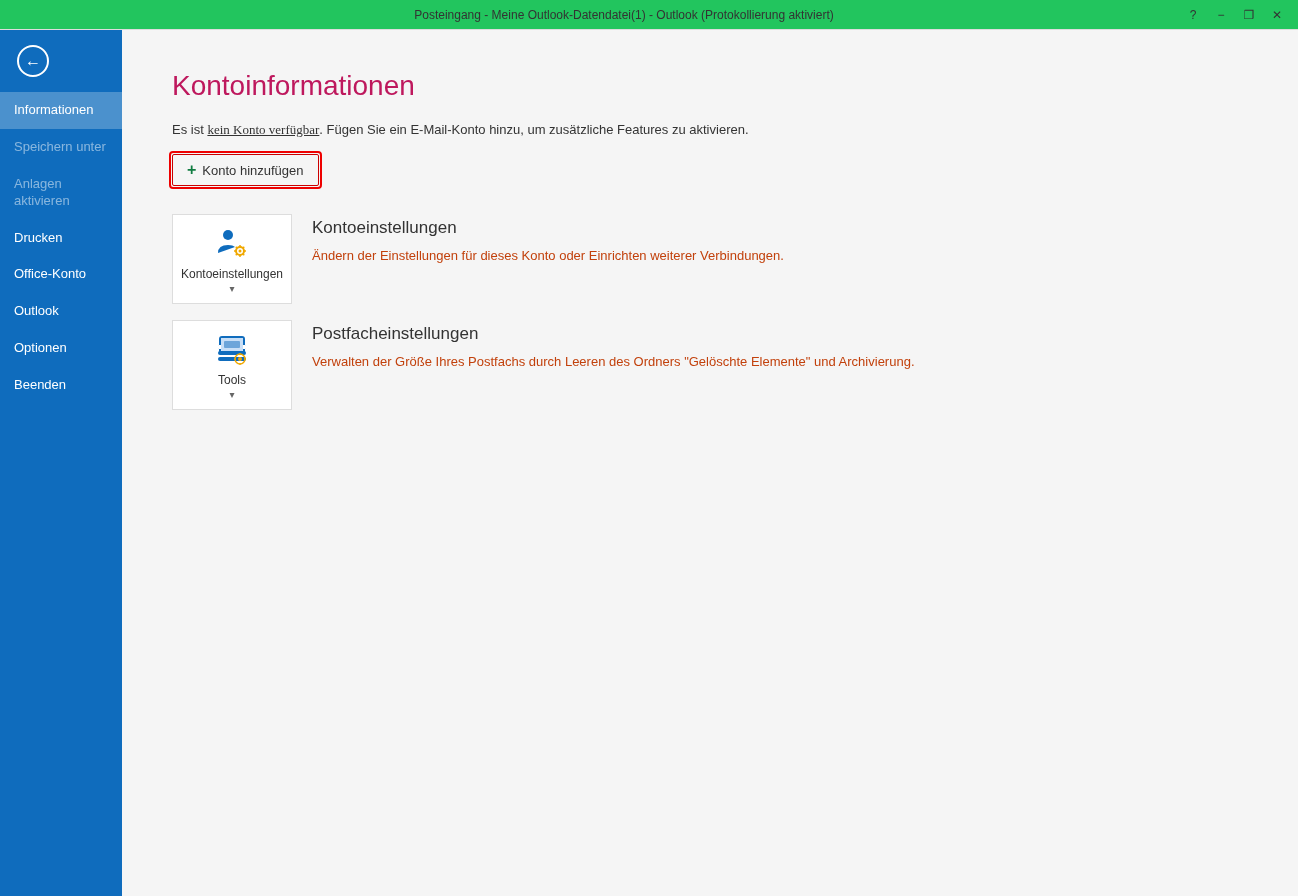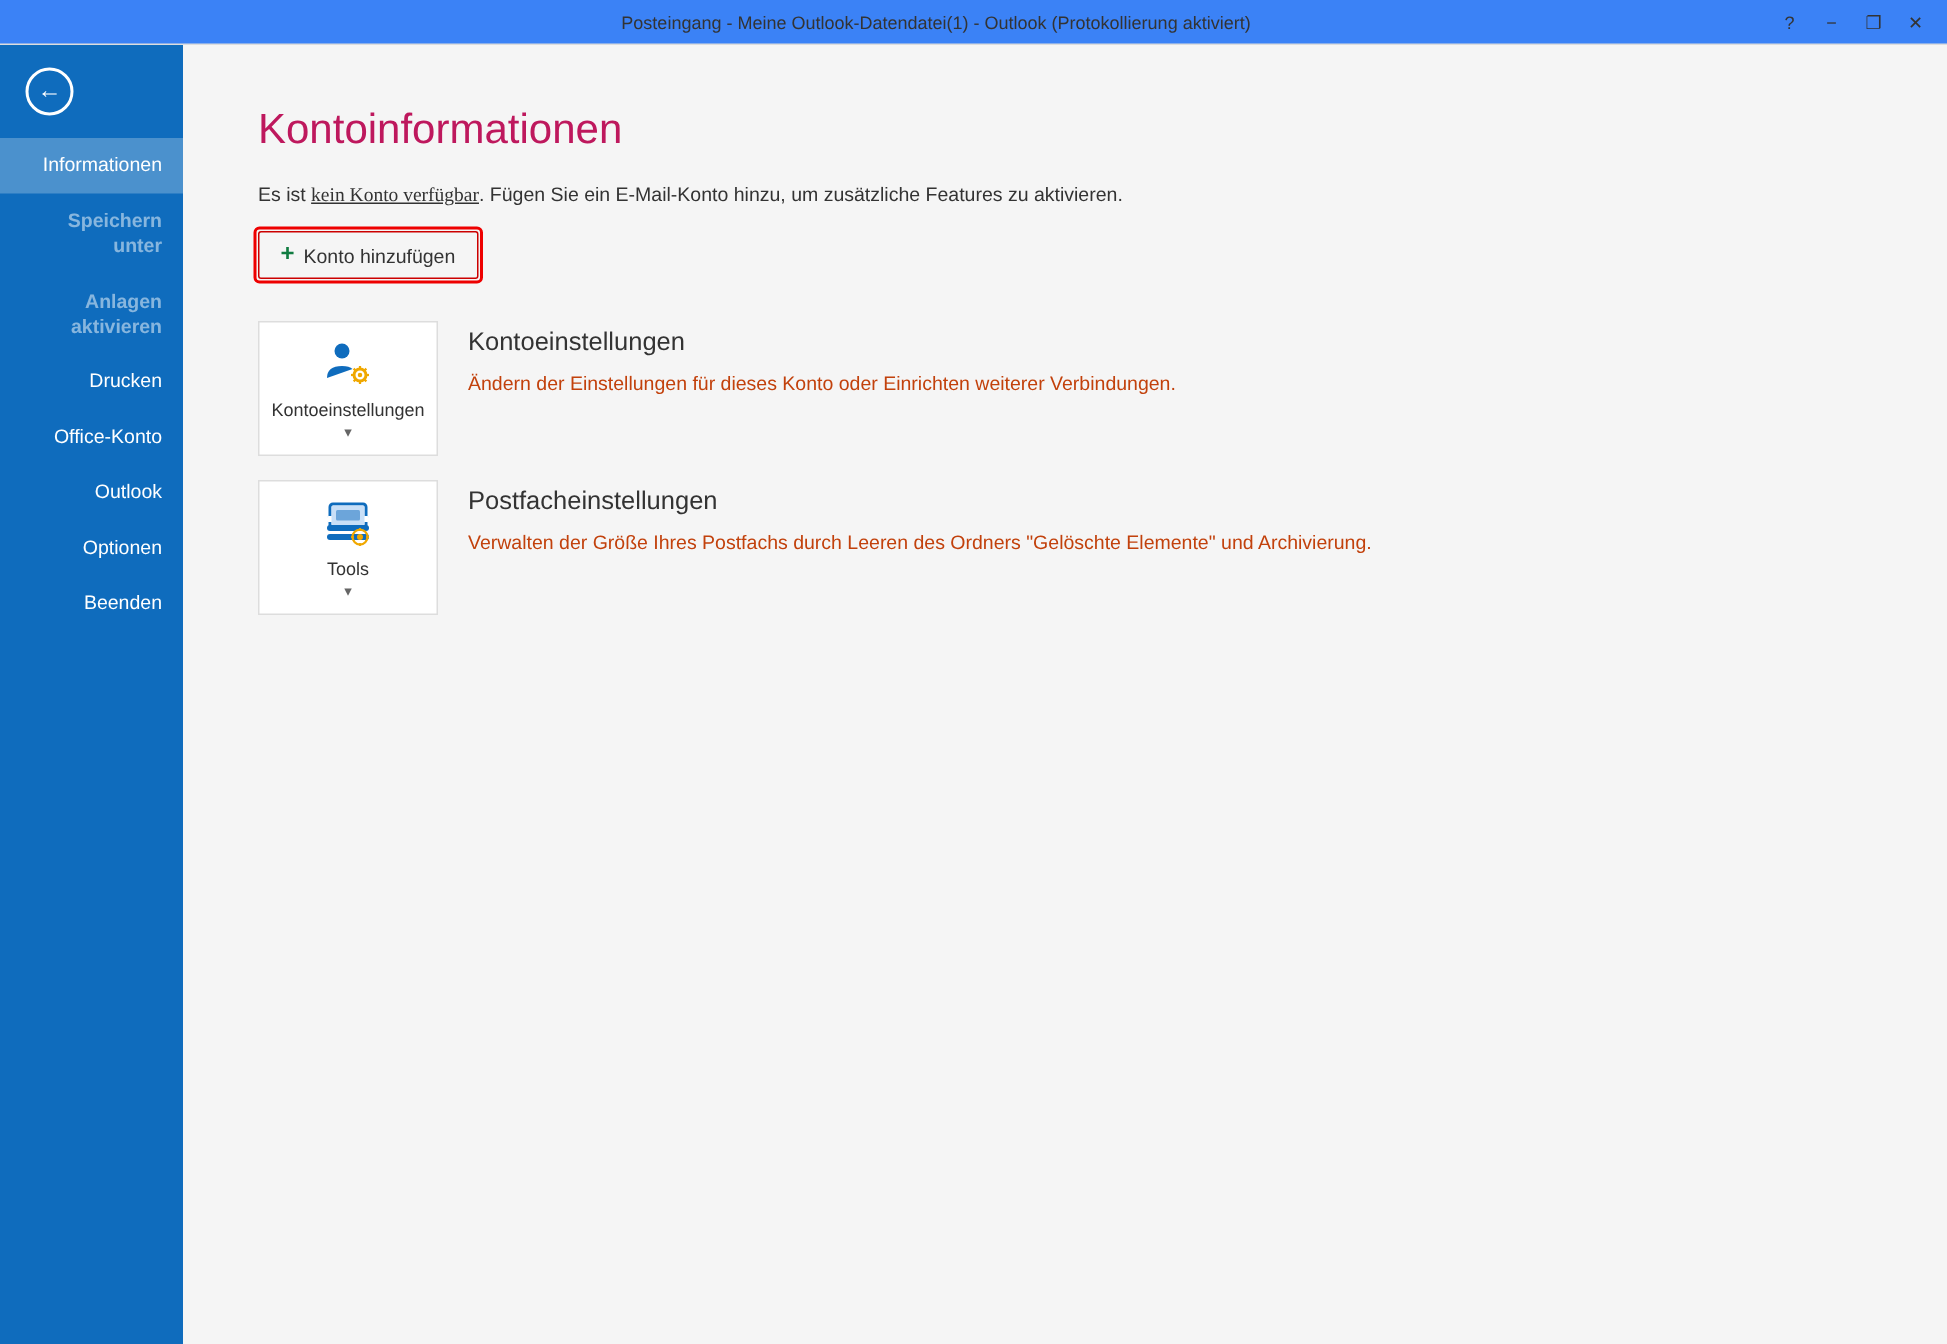--- a/index.html
+++ b/index.html
@@ -9,21 +9,21 @@
       background: #f0f0f0;
       width: 1298px;
       height: 896px;
       overflow: hidden;
       display: flex;
       flex-direction: column;
     }
 
     
     .title-bar {
-      background: #3b82f6;
+      background: #22c55e;
       height: 30px;
       display: flex;
       align-items: center;
       justify-content: space-between;
       padding: 0 8px;
       border-bottom: 1px solid #ddd;
       flex-shrink: 0;
     }
     .title-bar-text {
       flex: 1;
@@ -102,30 +102,29 @@
       flex: 1;
     }
     .sidebar-item {
       color: #fff;
       padding: 10px 14px;
       cursor: pointer;
       font-size: 13px;
       line-height: 1.3;
       border: none;
       background: transparent;
-      text-align: right;
+      text-align: left;
       width: 100%;
     }
     .sidebar-item.active {
       background: rgba(255,255,255,0.25);
     }
     .sidebar-item.disabled {
       color: rgba(255,255,255,0.5);
       cursor: default;
-      font-weight: bold;
     }
 
     
     .content-area {
       flex: 1;
       background: #f5f5f5;
       padding: 40px 50px;
       overflow-y: auto;
     }
 

